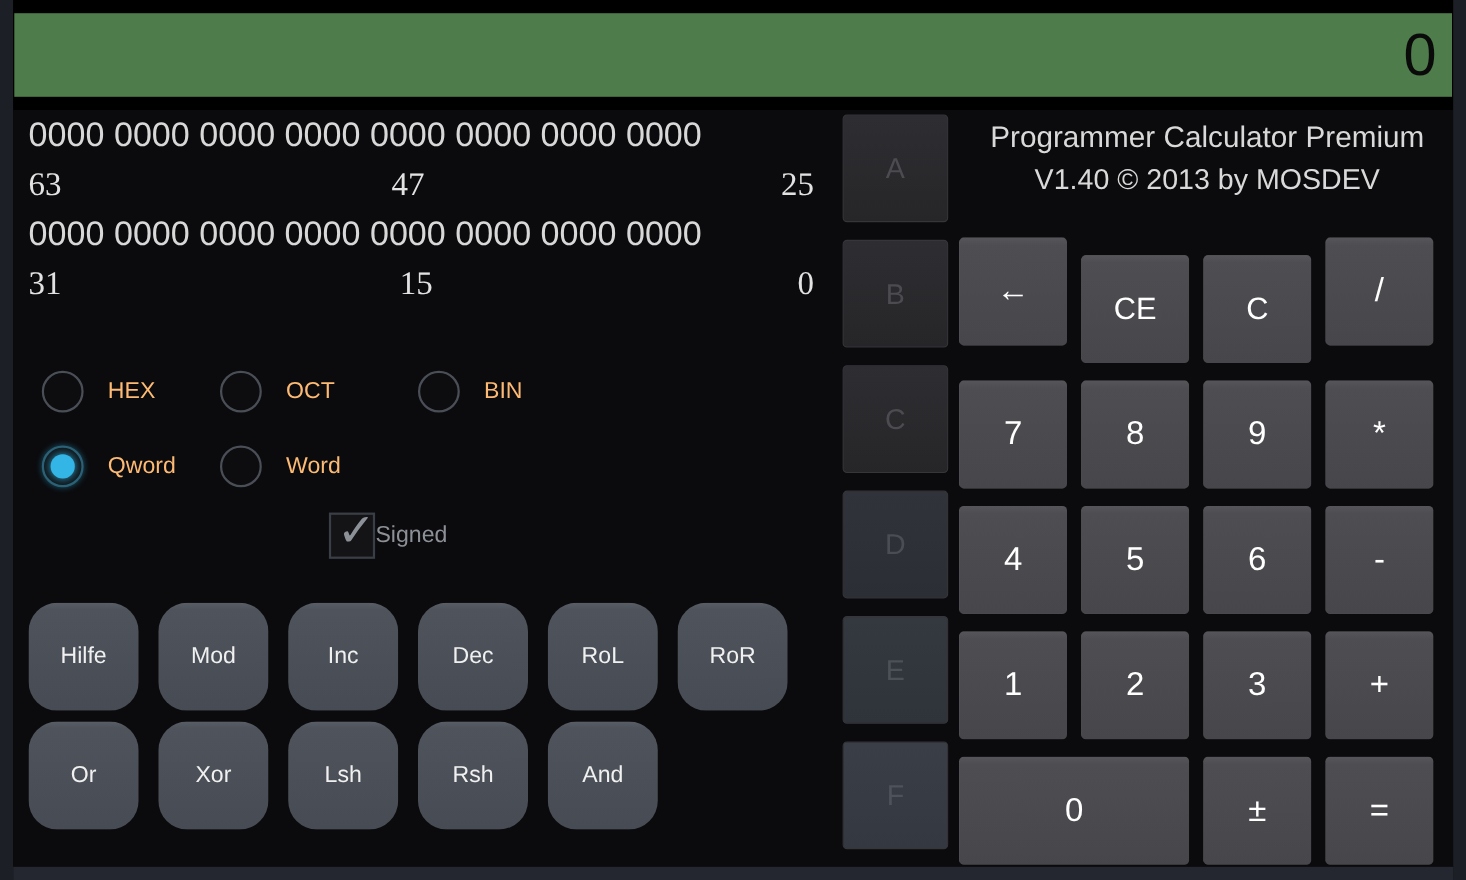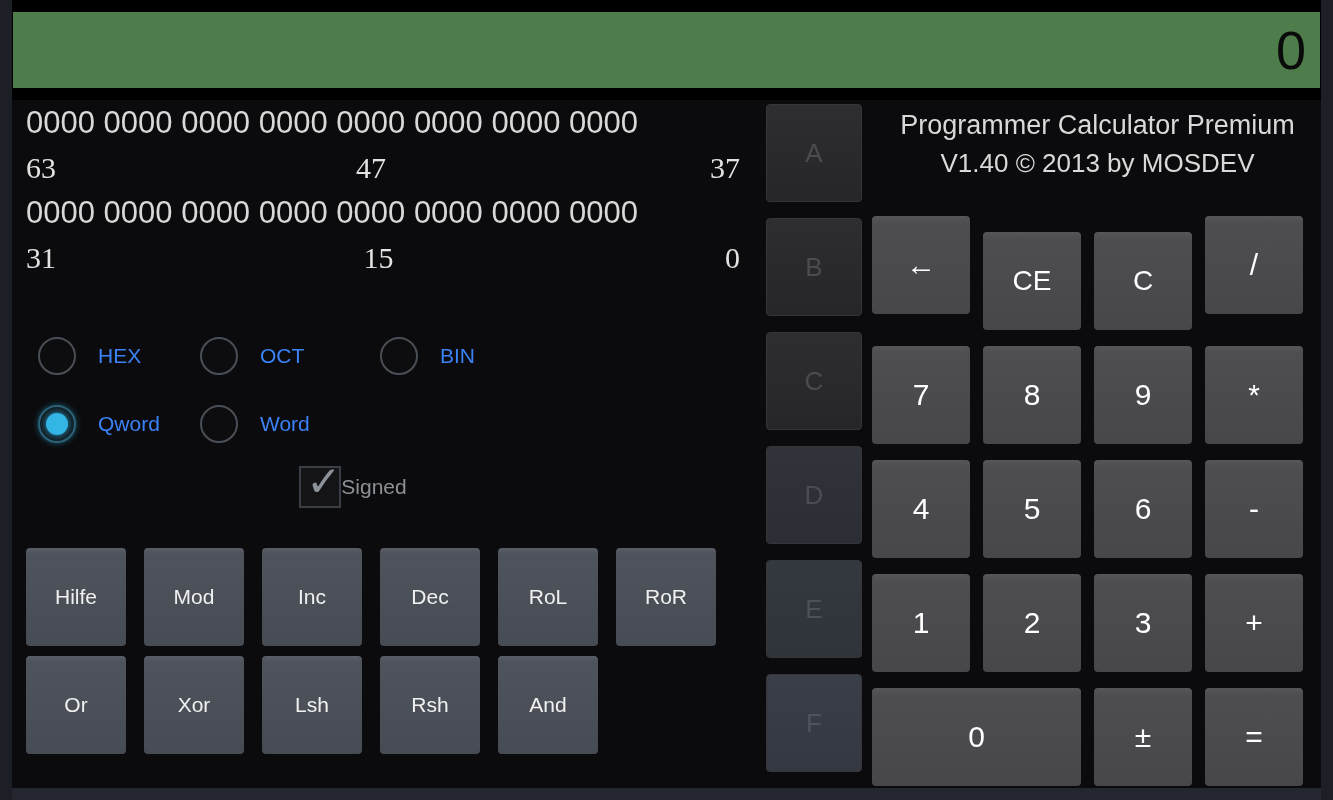--- a/index.html
+++ b/index.html
@@ -128,21 +128,21 @@
     content: "";
     position: absolute;
     left: 50%; top: 50%;
     width: 22px; height: 22px;
     margin: -11px 0 0 -11px;
     border-radius: 50%;
     background: #33b5e5;
     box-shadow: 0 0 8px rgba(51,181,229,0.9);
   }
   .radio-label {
-    color: #3b82f6;
+    color: #fdba74;
     font-size: 21px;
     margin-left: 22px;
     white-space: nowrap;
   }
 
   
   .signed-row {
     position: absolute;
     left: 0;
     top: 366px;
@@ -191,21 +191,21 @@
     background-image: linear-gradient(to bottom, #585d66 0%, #4f545c 6%, #474c54 100%);
     color: #f0f0f0;
     font-size: 21px;
     font-family: "Liberation Sans", sans-serif;
     display: flex;
     align-items: center;
     justify-content: center;
     cursor: pointer;
     user-select: none;
   }
-  .func-btn { width: 100px; height: 98px; }
+  .func-btn { width: 100px; height: 98px; border-radius: 26px; }
 
   
   .right-panel {
     position: absolute;
     left: 742px; top: 0;
     width: 567px;
     height: 688px;
   }
 
   .hex-col {
@@ -290,21 +290,21 @@
 
   <div class="body-area">
 
     <div class="left-panel">
 
       <div class="bits-block">
         <div class="bit-row nibbles">0000 0000 0000 0000 0000 0000 0000 0000</div>
         <div class="bit-labels">
           <span class="lbl-l">63</span>
           <span class="lbl-c">47</span>
-          <span class="lbl-r">37</span>
+          <span class="lbl-r">25</span>
         </div>
         <div class="bit-row nibbles">0000 0000 0000 0000 0000 0000 0000 0000</div>
         <div class="bit-labels">
           <span class="lbl-l">31</span>
           <span class="lbl-c">15</span>
           <span class="lbl-r">0</span>
         </div>
       </div>
 
       <div class="radio-grid">

